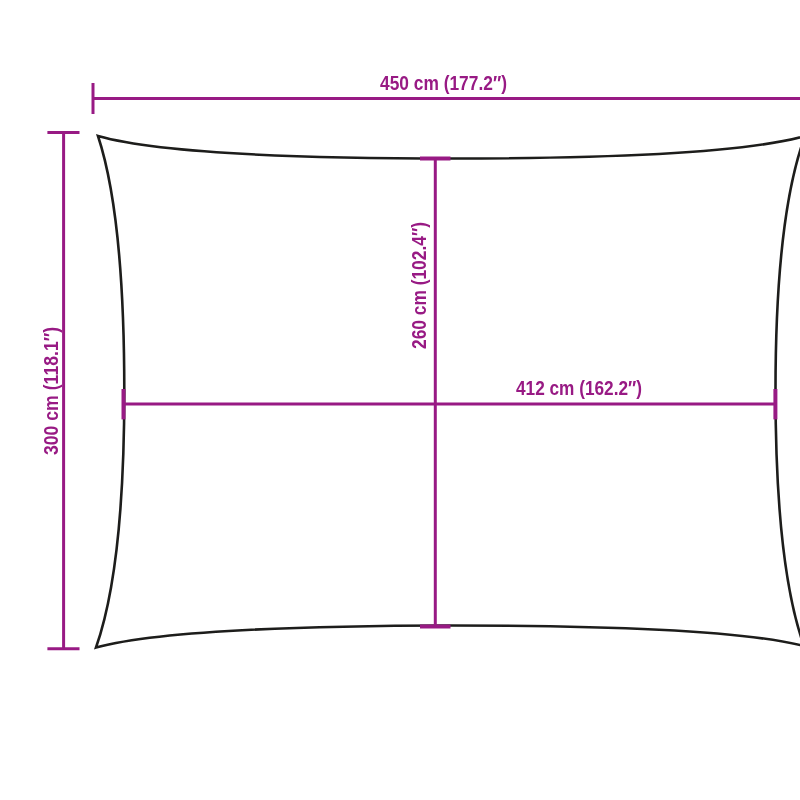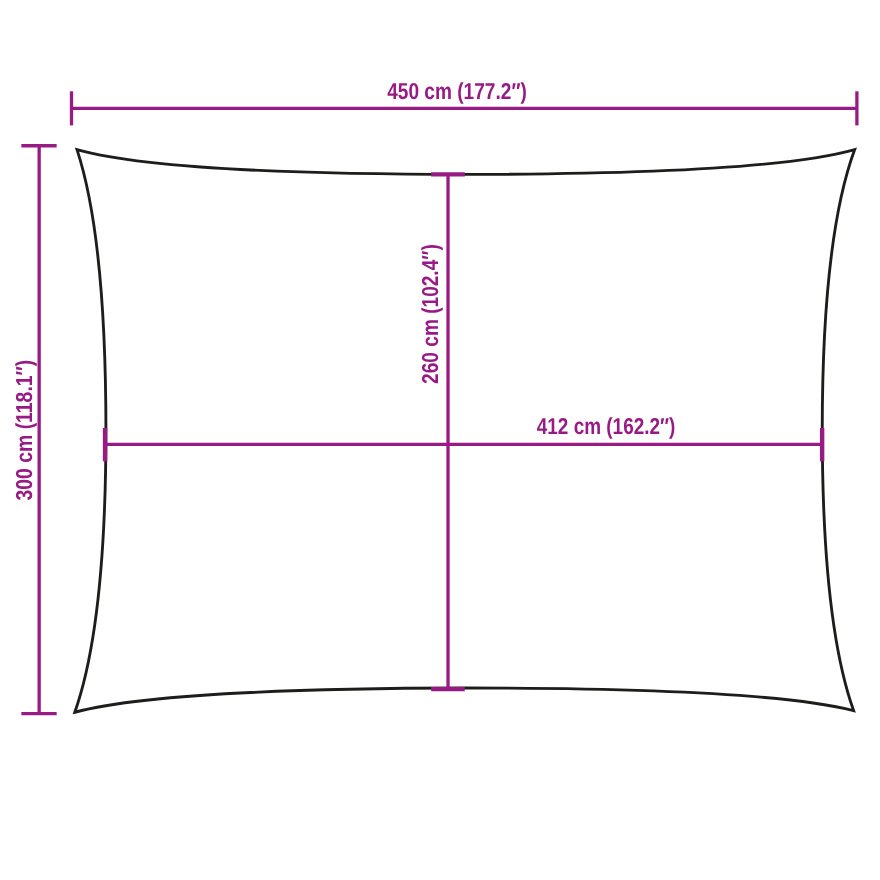--- a/index.html
+++ b/index.html
@@ -1,16 +1,16 @@
 <!DOCTYPE html>
 <html><head>
 <meta charset="utf-8">
 <style>
   html,body{margin:0;padding:0;background:#ffffff;}
-  .wrap{width:750px;height:800px;position:relative;}
+  .wrap{width:750px;height:800px;position:relative;margin-left:28px;}
   text{font-family:"Liberation Sans",sans-serif;font-weight:bold;fill:#981a84;}
 </style>
 </head>
 <body>
 <div class="wrap">
 <svg width="800" height="800" viewBox="0 0 800 800" xmlns="http://www.w3.org/2000/svg">
 
   <rect x="0" y="0" width="800" height="800" fill="#ffffff"></rect>
 
   <path d="M 70 136

